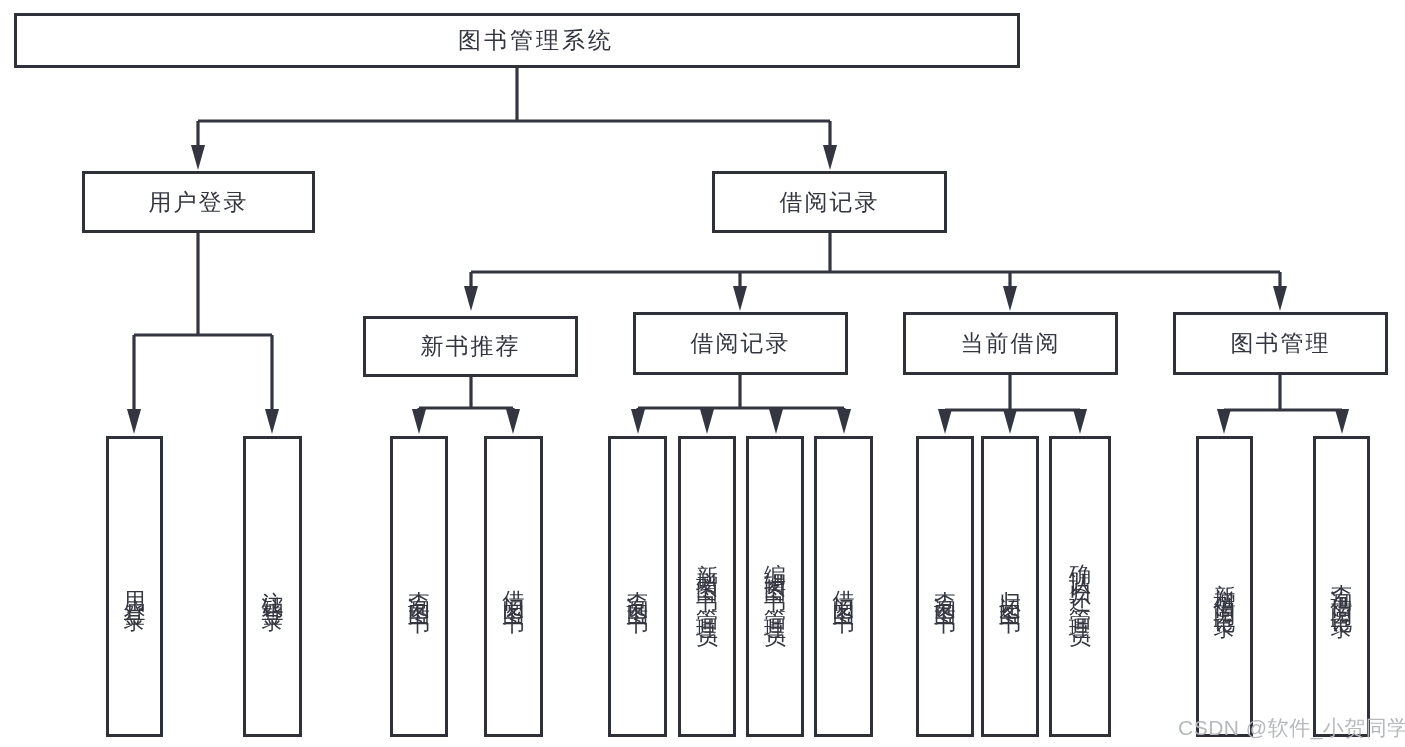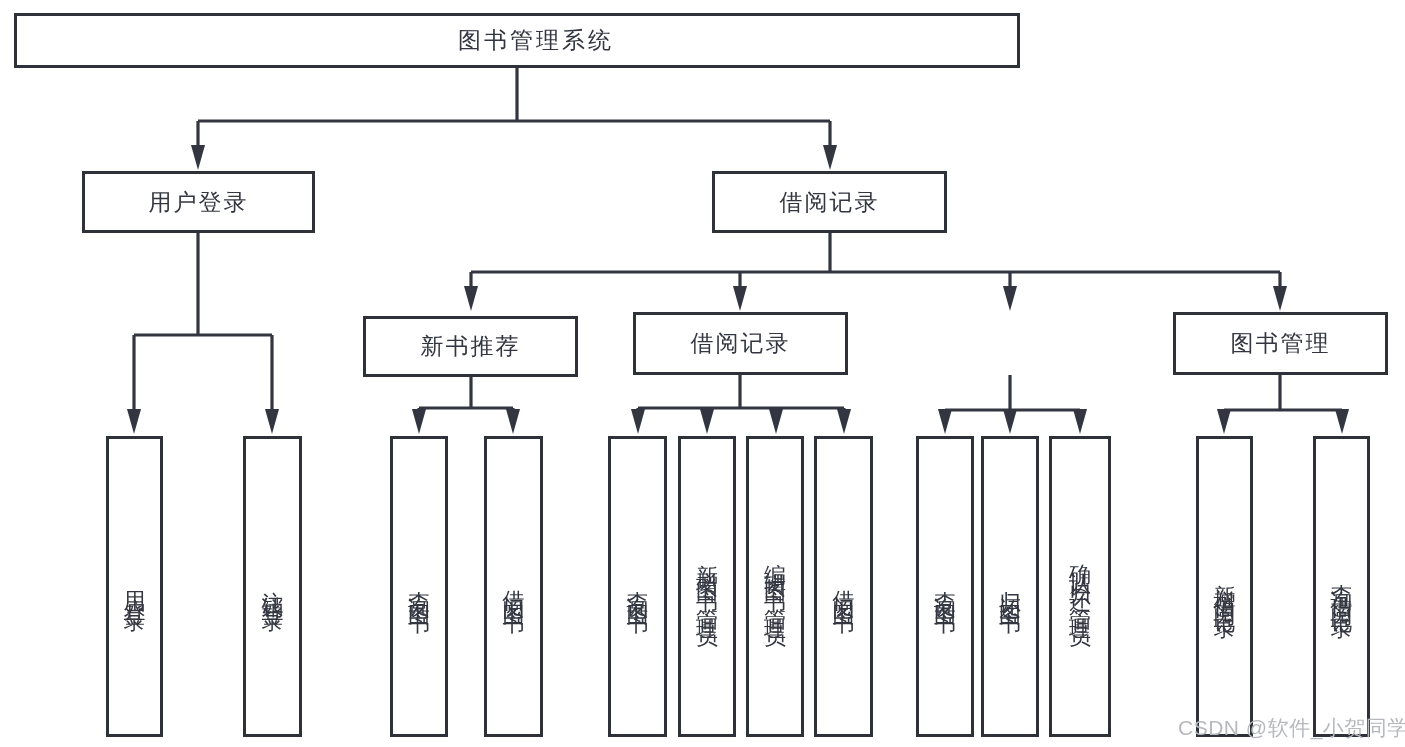--- a/index.html
+++ b/index.html
@@ -136,20 +136,23 @@
   <div class="box h-box" style="left:712px;top:171px;width:235px;height:62px">
     <span>借阅记录</span>
   </div>
 
   <div class="box h-box" style="left:363px;top:316px;width:215px;height:61px">
     <span>新书推荐</span>
   </div>
   <div class="box h-box" style="left:633px;top:312px;width:215px;height:63px">
     <span>借阅记录</span>
   </div>
+  <div class="box h-box" style="left:903px;top:312px;width:215px;height:63px">
+    <span>当前借阅</span>
+  </div>
   <div class="box h-box" style="left:1173px;top:312px;width:215px;height:63px">
     <span>图书管理</span>
   </div>
 
   <div class="box v-box" style="left:106px;top:436px;width:57px;height:301px">
     <span>用户登录</span>
   </div>
   <div class="box v-box" style="left:243px;top:436px;width:59px;height:301px">
     <span>注销登录</span>
   </div>

